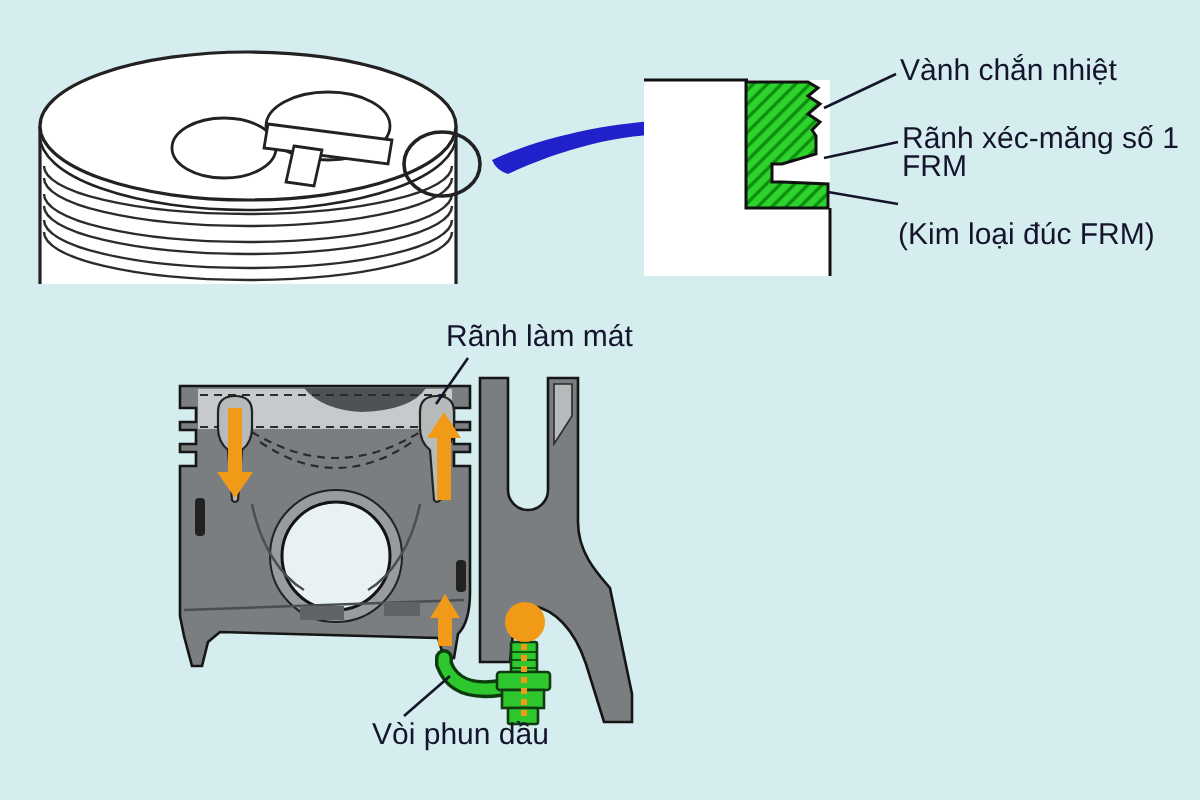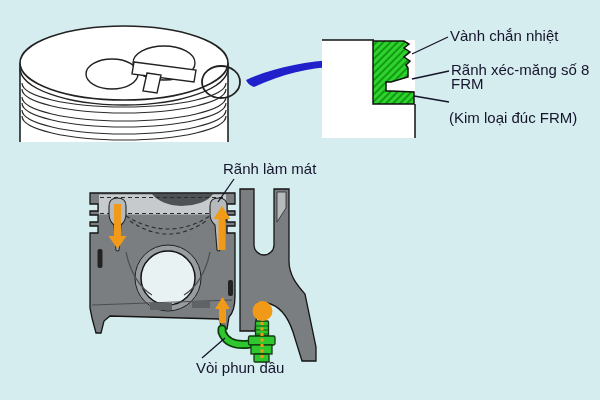--- a/index.html
+++ b/index.html
@@ -153,18 +153,18 @@
       <circle cx="262.5" cy="311" r="10" fill="#f19a18"></circle>
 
       <g stroke="#14142c" stroke-width="1.3">
         <line x1="234" y1="179" x2="218" y2="202"></line>
         <line x1="202" y1="358" x2="225" y2="338"></line>
       </g>
     </g>
   </svg>
 
   <div class="lbl" style="left:450px;top:28px">Vành chắn nhiệt</div>
-  <div class="lbl" style="left:451px;top:62px">Rãnh xéc-măng số 8</div>
+  <div class="lbl" style="left:451px;top:62px">Rãnh xéc-măng số 1</div>
   <div class="lbl" style="left:451px;top:76px">FRM</div>
   <div class="lbl" style="left:223px;top:161px">Rãnh làm mát</div>
   <div class="lbl" style="left:449px;top:110px">(Kim loại đúc FRM)</div>
-  <div class="lbl" style="left:196px;top:360px">Vòi phun dầu</div>
+  <div class="lbl" style="left:186px;top:360px">Vòi phun dầu</div>
 </div>
 
 </body></html>

